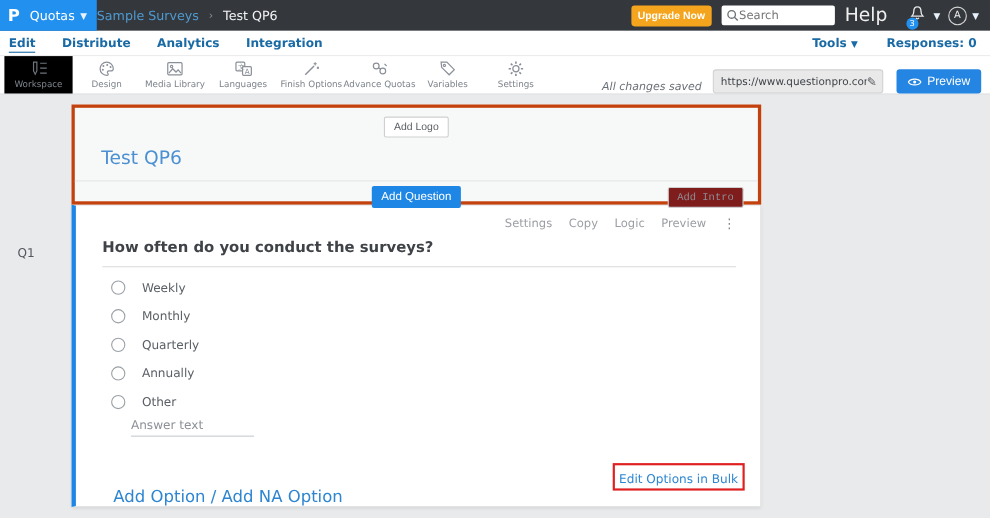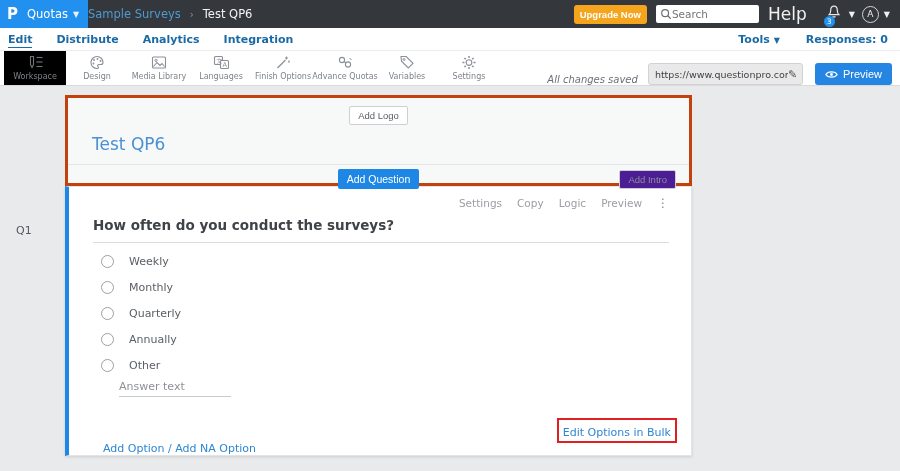--- a/index.html
+++ b/index.html
@@ -53,34 +53,34 @@
   .q-id { position:absolute; left:16px; top:129px; font-size:11px; color:#55595e; }
   .card { margin:9px 0 0 65px; width:627px; }
 
   .card-header { background:#f7f8f8; border:3px solid #c2410c; position:relative; height:91px; }
   .addlogo-row { display:flex; justify-content:center; padding-top:8px; }
   .addlogo-btn { background:#fff; border:1px solid #cfcfd1; border-radius:2px; font-size:9.5px; color:#5a5e63; padding:3px 8px; cursor:pointer; }
   .survey-title { font-size:17px; color:#4a90d2; margin:9px 0 0 24px; cursor:text; }
   .header-divider { border-top:1px solid #e4e5e7; margin-top:10px; }
   .header-actions { position:relative; height:28px; display:flex; align-items:center; justify-content:center; }
   .addq-btn { background:#1e87e5; border:none; border-radius:2px; color:#fff; font-size:10.5px; padding:4px 9px; cursor:pointer; }
-  .addintro-btn { position:absolute; right:13px; background:#4c1d95; border:1px solid #cfcfd1; border-radius:2px; font-size:9.5px; color:#8b8f94; padding:3px 8px; cursor:pointer; }
+  .addintro-btn { position:absolute; right:13px; background:#7f1d1d; border:1px solid #cfcfd1; border-radius:2px; font-size:9.5px; color:#8b8f94; padding:3px 8px; cursor:pointer;font-family:Liberation Mono, monospace; }
 
   .question-block { background:#fff; border:1px solid #e3e4e6; border-left:4px solid #1e87e5; box-shadow:0 1px 3px rgba(0,0,0,.12); }
   .qb-actions { display:flex; justify-content:flex-end; align-items:center; padding:9px 14px 0 0; }
   .qb-action { font-size:10.5px; color:#9b9ea3; margin-right:15px; cursor:pointer; }
   .ellipsis-v { font-size:12px; color:#85888d; cursor:pointer; letter-spacing:0; margin-right:8px; }
   .q-text { margin:7px 22px 0 24px; font-size:13.5px; font-weight:bold; color:#3f4347; border-bottom:1px solid #dcdddf; padding-bottom:9px; cursor:text; }
   .options { margin:5px 0 0 32px; }
   .opt-row { display:flex; align-items:center; height:26px; }
   .radio { width:13px; height:13px; border:1.5px solid #9aa0a6; border-radius:50%; flex:none; cursor:pointer; }
   .opt-label { font-size:11px; color:#5b6066; margin-left:15px; cursor:text; }
   .answer-text { margin:2px 0 0 50px; width:112px; font-size:11px; color:#8d9197; border-bottom:1px solid #c9cacc; padding-bottom:3px; cursor:text; }
   .addopt-row { display:flex; align-items:center; margin:9px 14px 0 34px; }
-  .addopt-links { font-size:11px; color:#2e86d1; cursor:pointer;margin-top:36px; }
+  .addopt-links { font-size:15px; color:#2e86d1; cursor:pointer;margin-top:36px; }
   .bulk-box { margin-left:auto; border:2px solid #e02020; padding:1px 4px; }
   .bulk-link { font-size:11px; color:#2e86d1; cursor:pointer; }
   .validation-row { margin-top:11px; border-top:1px solid #e2e3e5; height:29px; display:flex; align-items:center; padding:0 16px 0 24px; }
   .validation-label { font-size:11px; color:#4a4f55; margin-right:10px; }
   .toggle { width:27px; height:13px; background:#dadbdc; border-radius:7px; position:relative; cursor:pointer; }
   .toggle .knob { position:absolute; left:0; top:-1px; width:14px; height:14px; background:#fdfdfd; border:1px solid #c3c4c6; border-radius:50%; }
   .trash-btn { margin-left:auto; cursor:pointer; display:flex; align-items:center; }
 </style>
 </head>
 <body>

